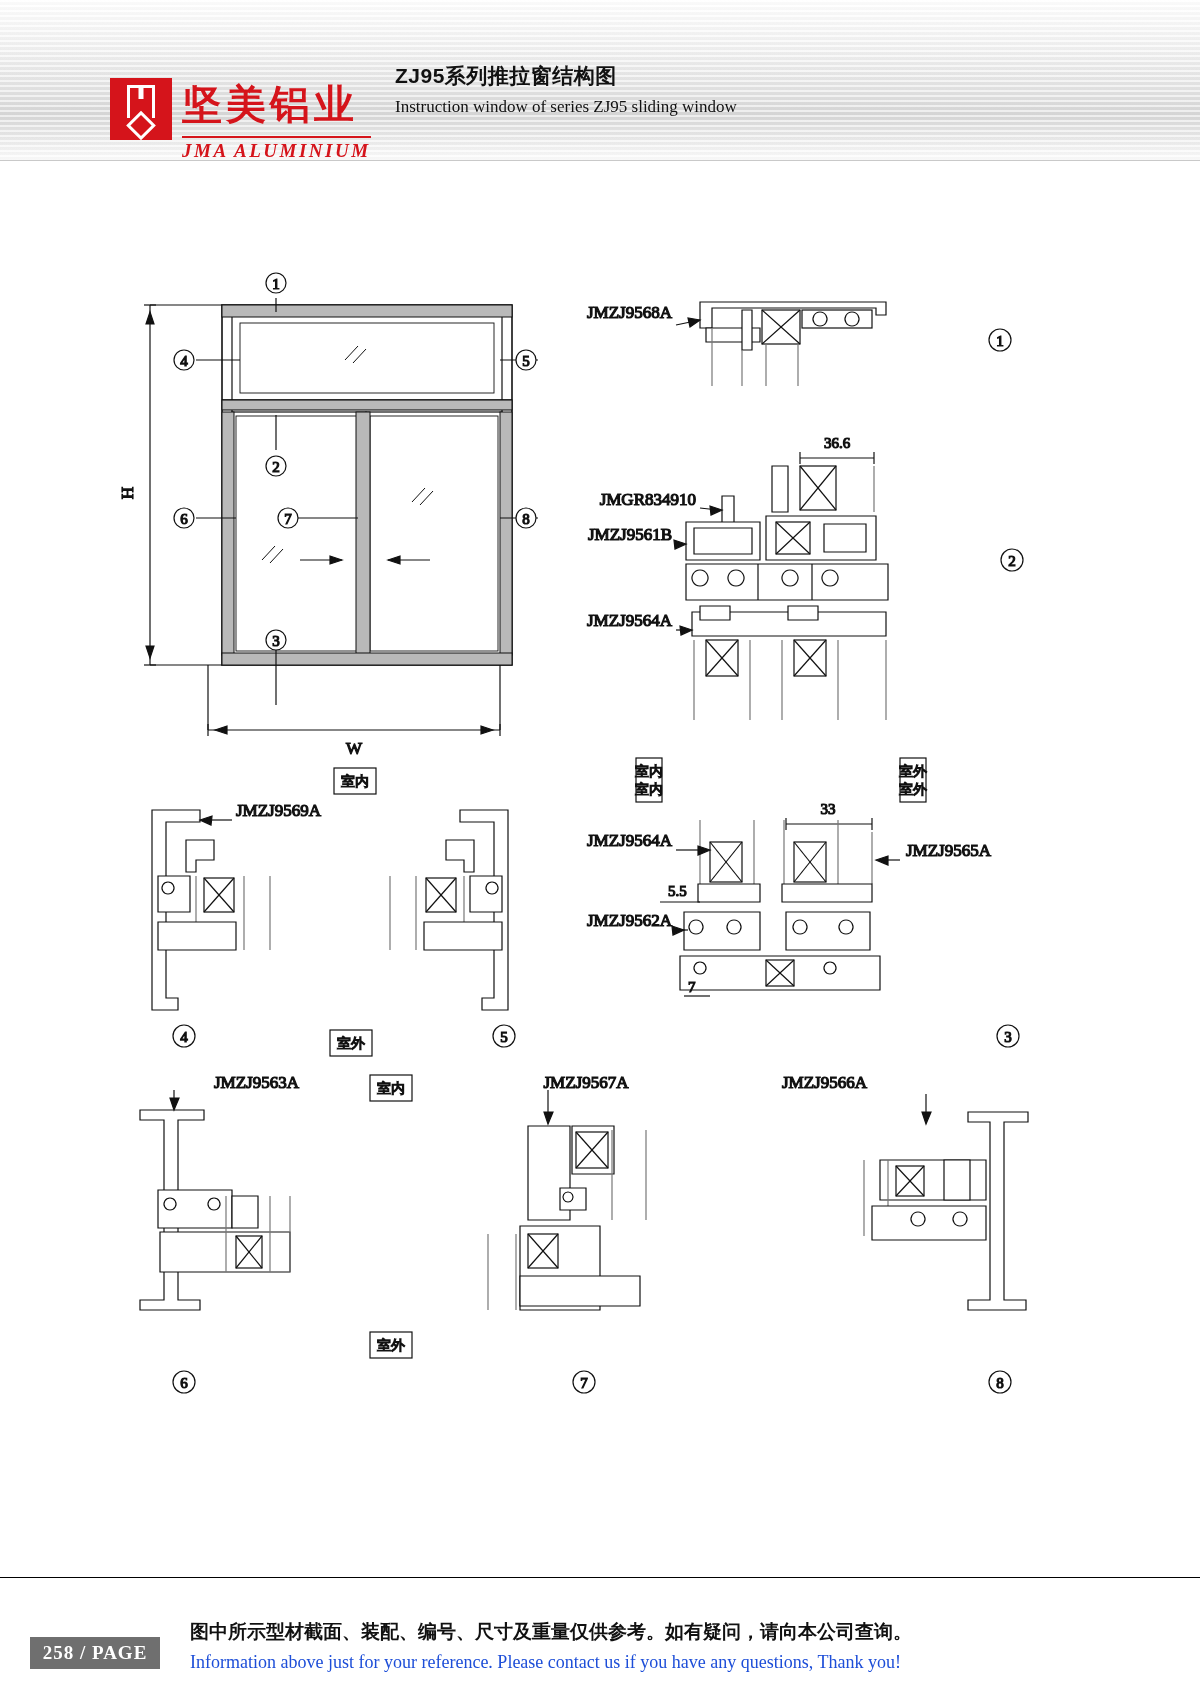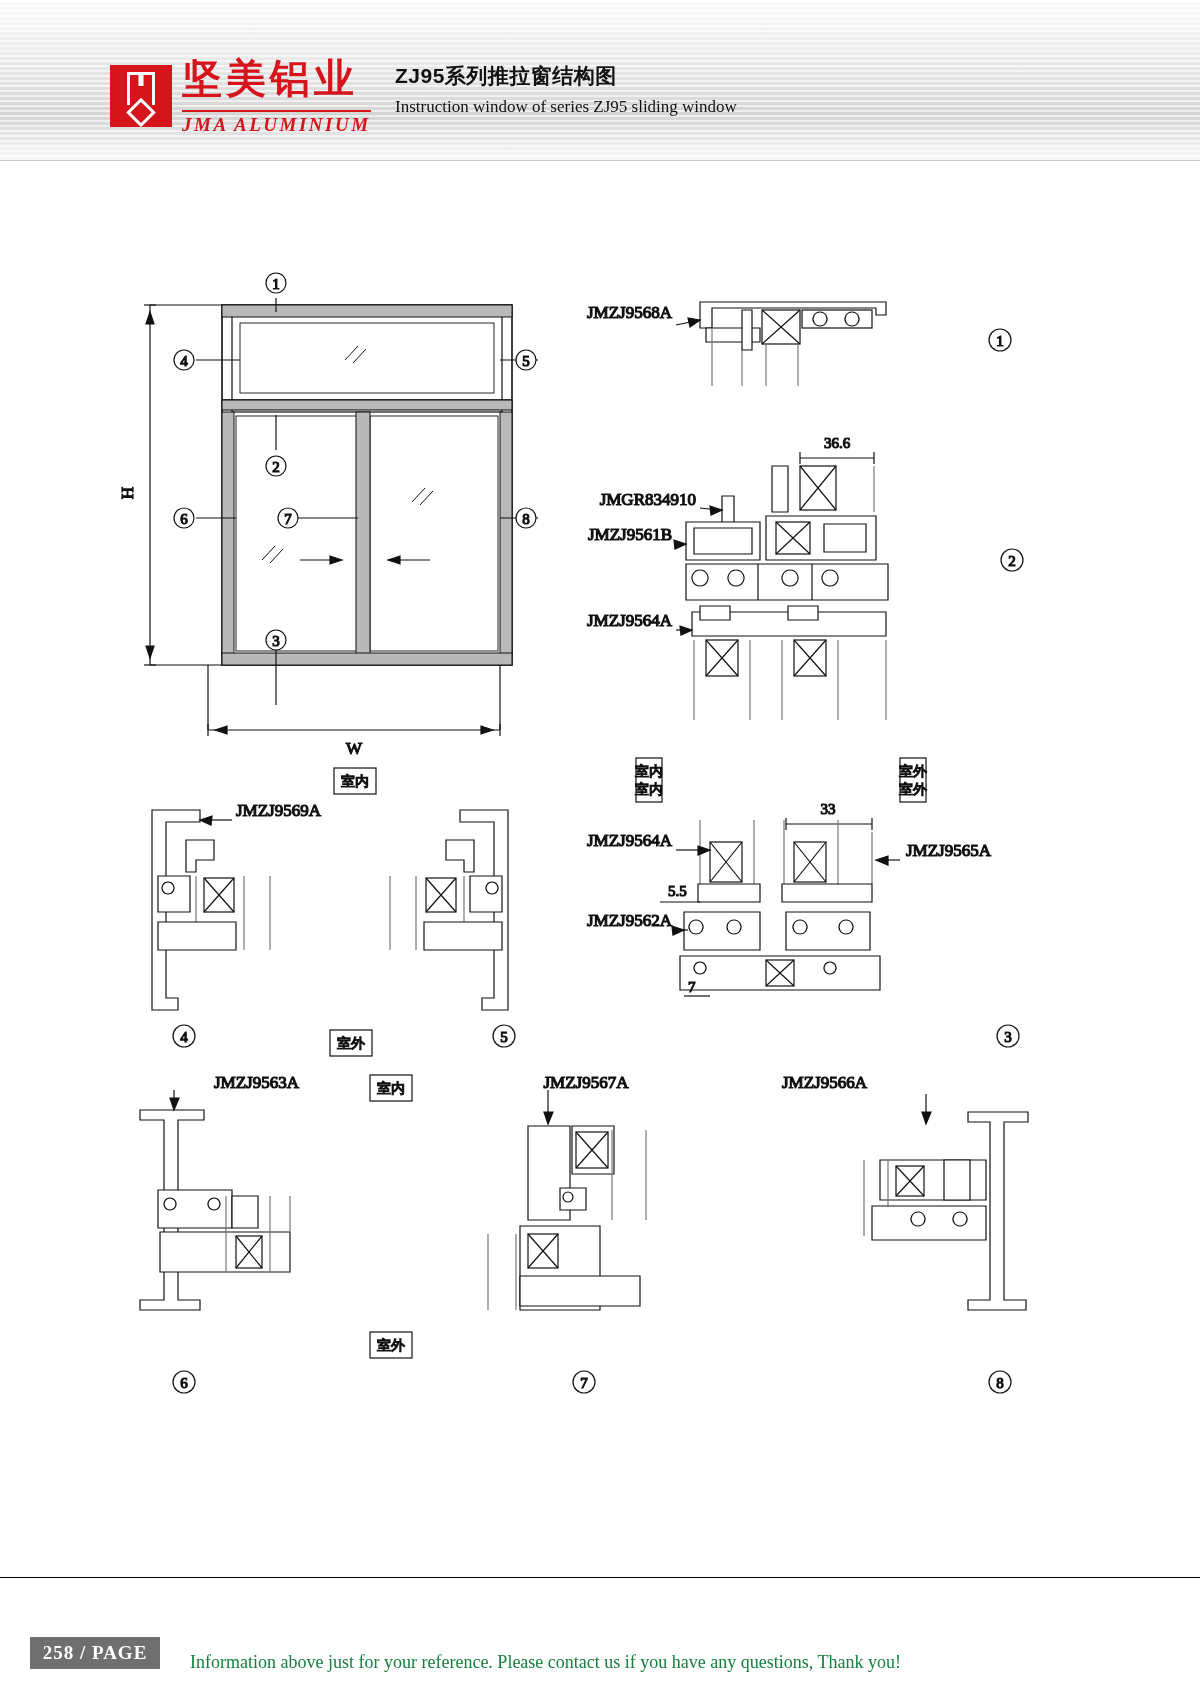--- a/index.html
+++ b/index.html
@@ -33,21 +33,21 @@
     position:absolute;left:50%;top:7px;transform:translateX(-50%);
     width:5px;height:14px;background:#ffffff;
   }
   .logo-mark .dia{
     position:absolute;left:50%;bottom:4px;transform:translateX(-50%) rotate(45deg);
     width:15px;height:15px;border:3px solid #ffffff;
   }
   .logo-text{line-height:1;}
   .logo-cn{
     font-family:"DejaVu Sans", sans-serif;
-    font-weight:bold;font-size:40px;color:#d5141b;letter-spacing:4px;
+    font-weight:bold;font-size:40px;color:#d5141b;letter-spacing:4px;margin-top:26px;
   }
   .logo-en{
     font-family:"Liberation Serif", serif;
     font-weight:bold;font-style:italic;font-size:19px;color:#d5141b;letter-spacing:2.5px;
     margin-top:12px;border-top:2px solid #d5141b;padding-top:3px;
   }
   .title-cn{
     position:absolute;left:395px;top:62px;
     font-family:Liberation Sans, sans-serif;
     font-weight:bold;font-size:21px;color:#111;letter-spacing:0.5px;
@@ -76,21 +76,21 @@
     position:absolute;left:30px;bottom:28px;width:130px;height:32px;background:#6f6f6f;
     color:#ffffff;font-family:"Liberation Serif", serif;font-weight:bold;font-size:19px;
     display:flex;align-items:center;justify-content:center;letter-spacing:1px;
   }
   .foot-cn{
     position:absolute;left:190px;bottom:52px;
     font-family:"DejaVu Sans", sans-serif;font-size:19px;color:#111;font-weight:bold;
   }
   .foot-en{
     position:absolute;left:190px;bottom:24px;
-    font-family:"Liberation Serif", serif;font-size:18px;color:#15803d;
+    font-family:"Liberation Serif", serif;font-size:18px;color:#1d4ed8;
   }
 </style>
 </head>
 <body>
 
 <div class="header">
   <div class="logo-wrap">
     <div class="logo-mark">
       <div class="inner"></div>
         <div class="stem"></div>
@@ -457,14 +457,15 @@
     <text class="lbl-s" x="1000" y="1228" text-anchor="middle">8</text>
   </g>
 
   </g>
 </svg>
 </div>
 
 <div class="footer">
   <div class="foot-line"></div>
   <div class="page-badge">258 / PAGE</div>
+  <div class="foot-cn">图中所示型材截面、装配、编号、尺寸及重量仅供参考。如有疑问，请向本公司查询。</div>
   <div class="foot-en">Information above just for your reference. Please contact us if you have any questions, Thank you!</div>
 </div>
 
 </body></html>

